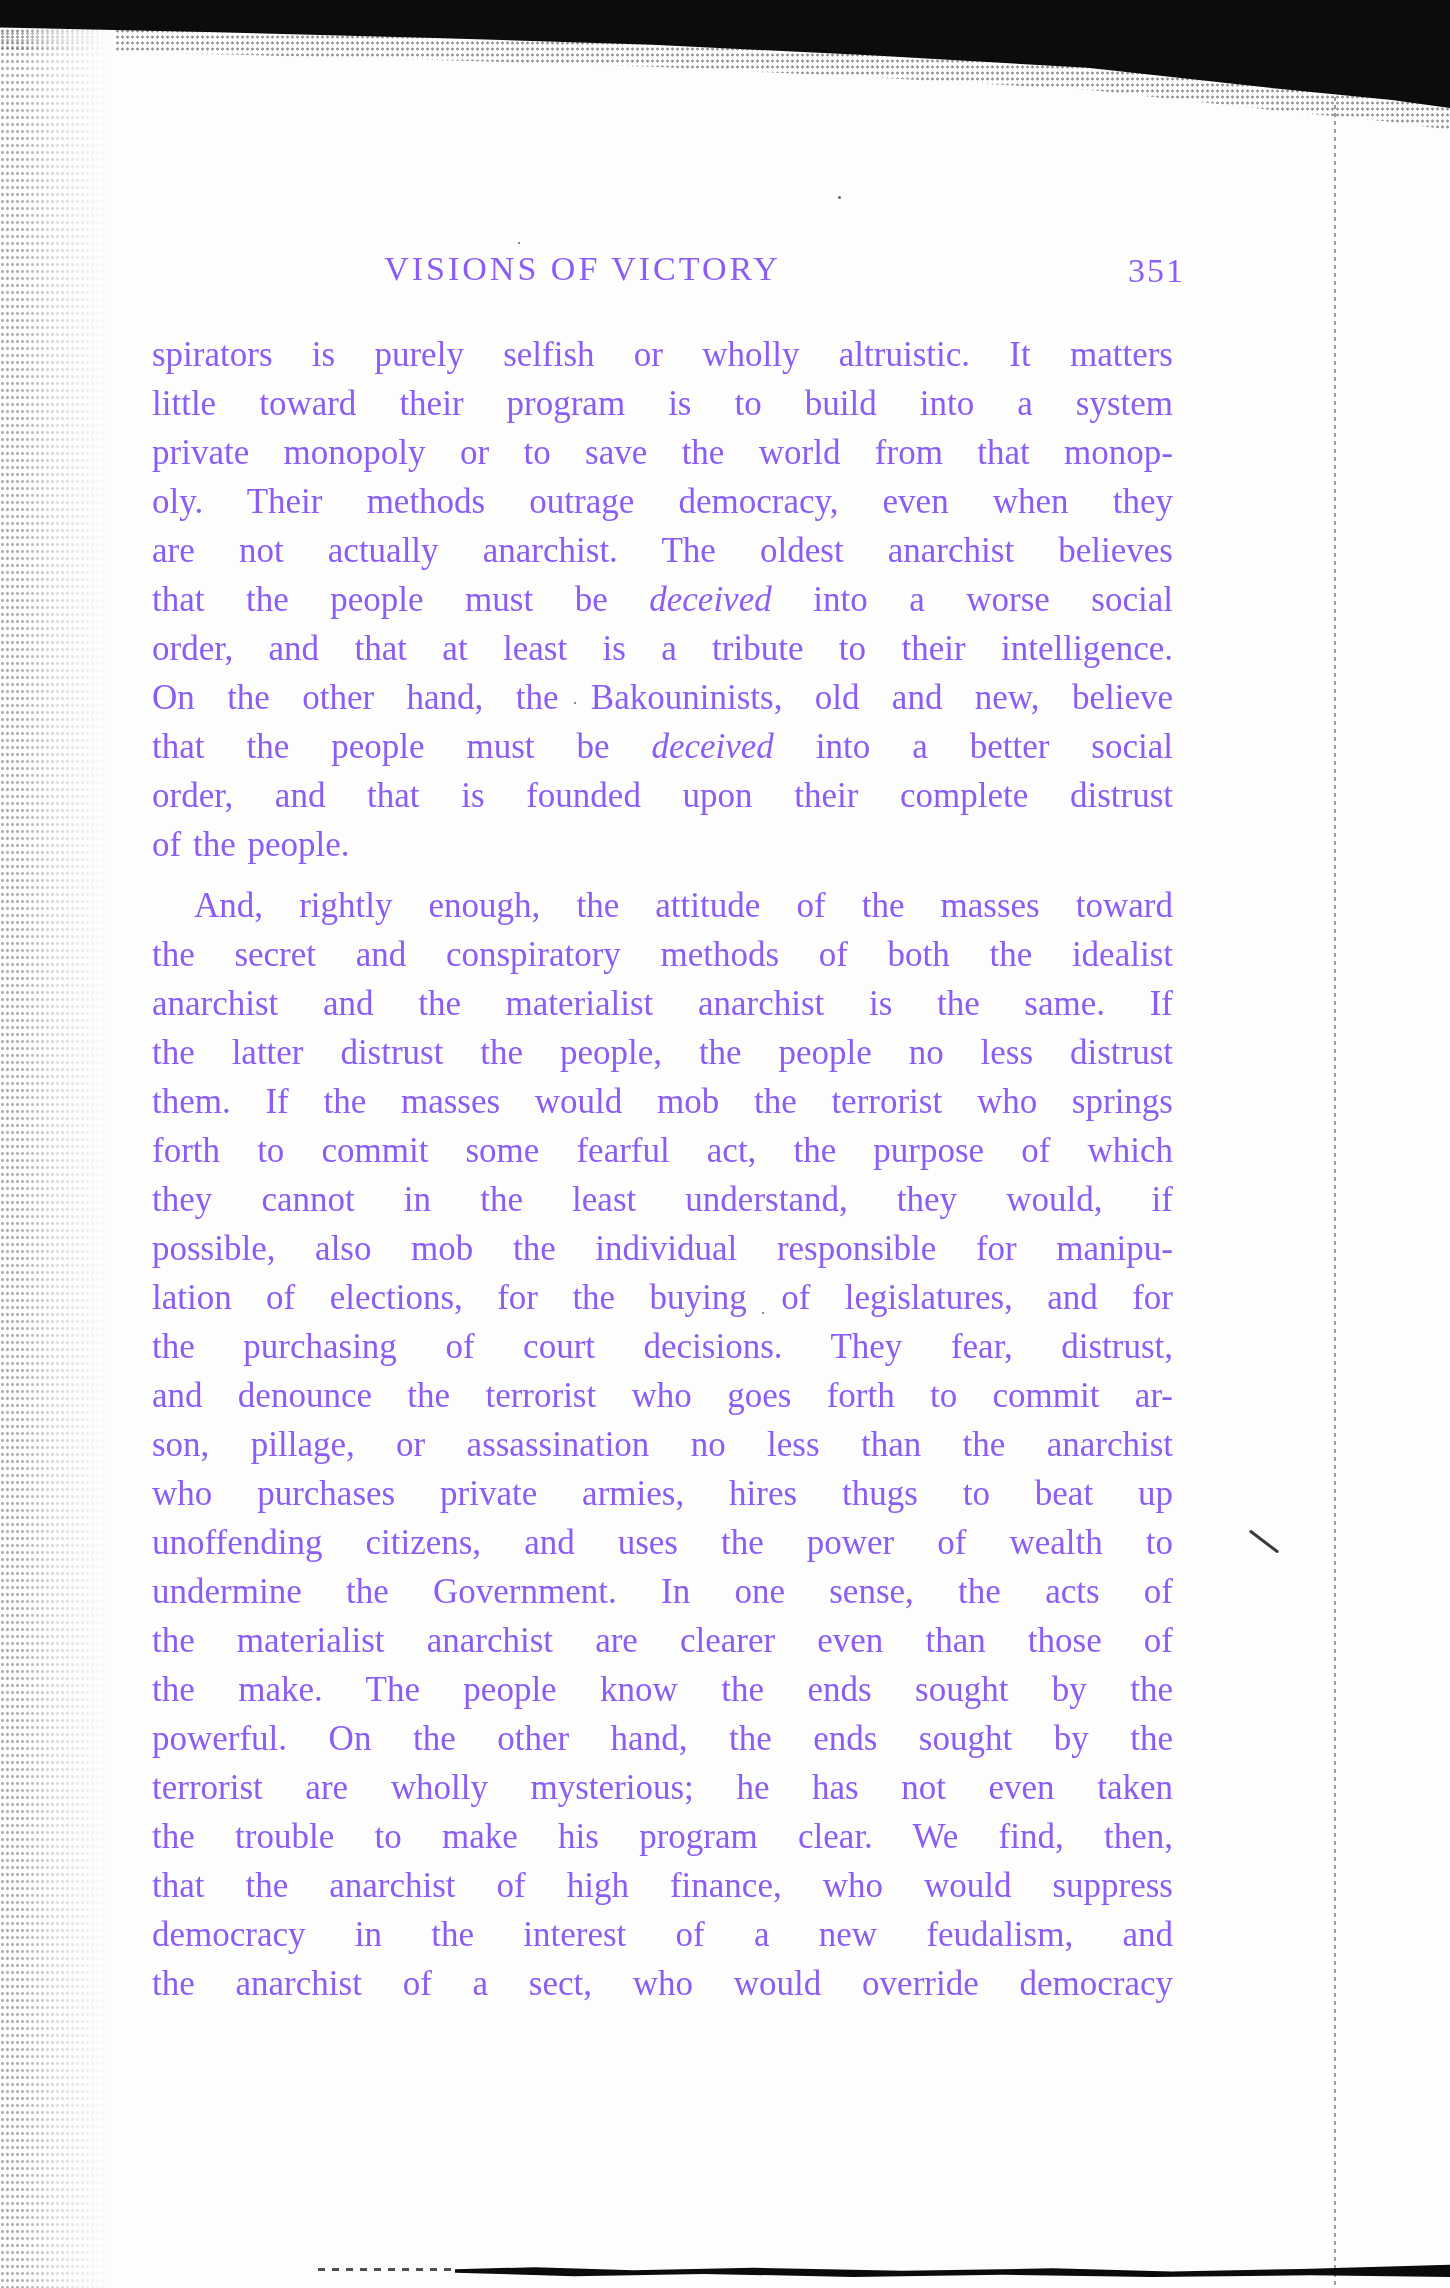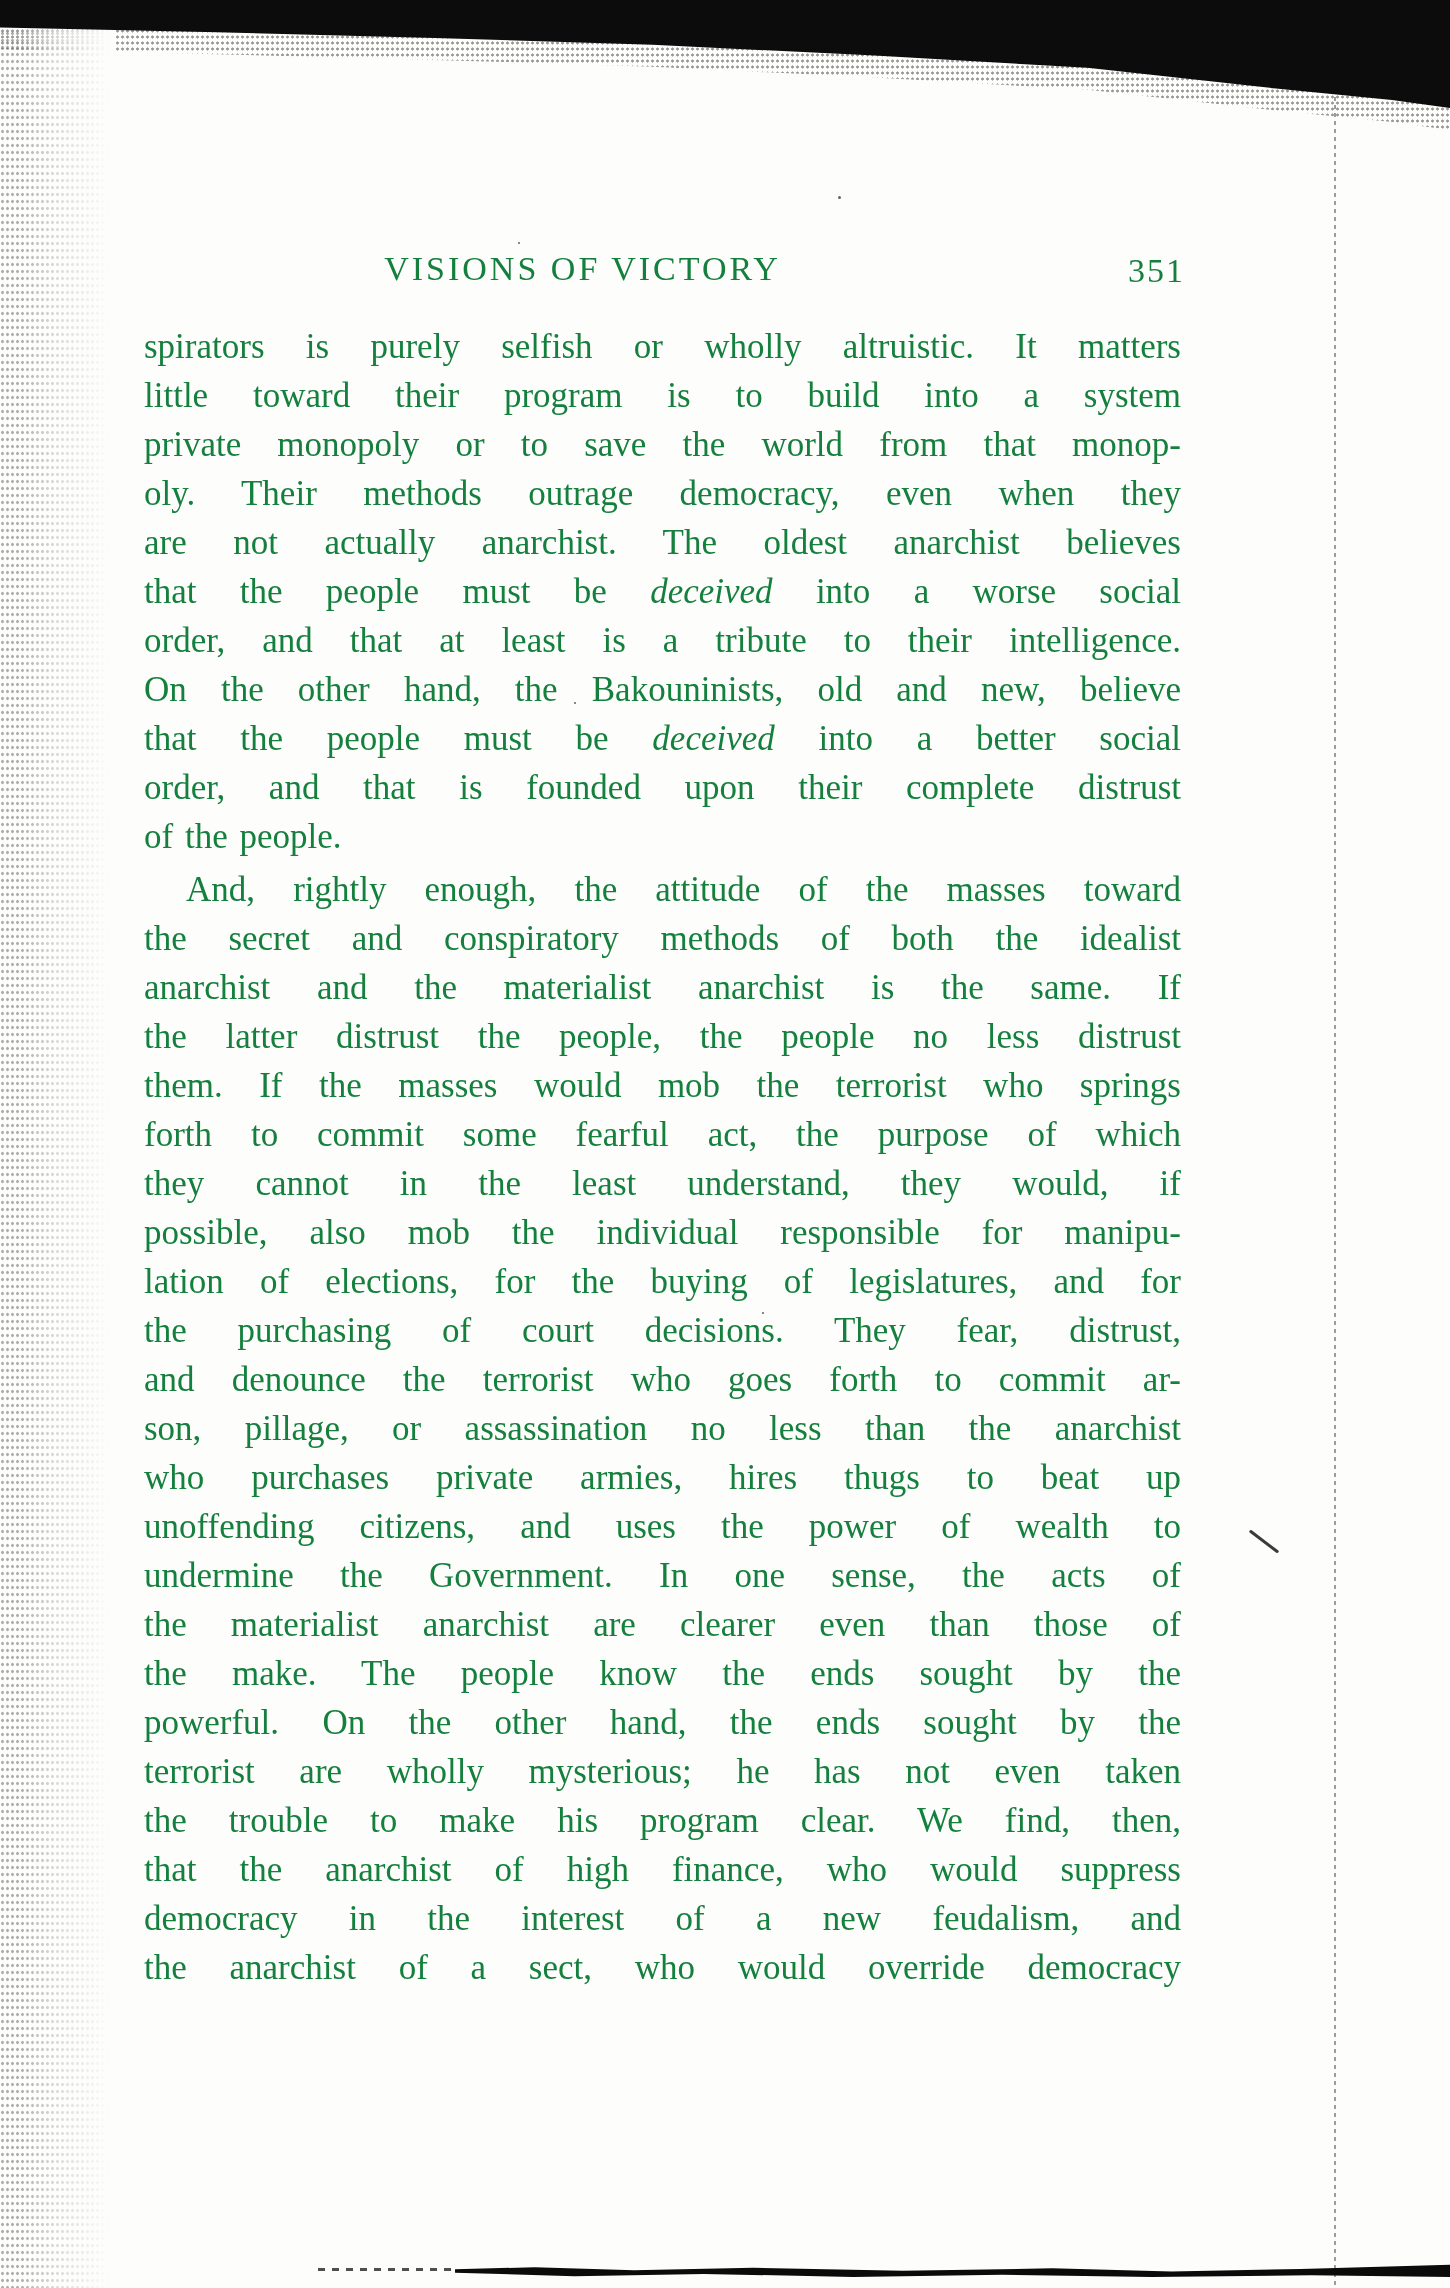--- a/index.html
+++ b/index.html
@@ -7,21 +7,21 @@
     padding: 0;
     background: #ffffff;
   }
   .scan-page {
     position: relative;
     width: 1450px;
     height: 2288px;
     background: #fdfdfc;
     overflow: hidden;
     font-family: "Liberation Serif", serif;
-    color: #15803d;
+    color: #8b5cf6;
   }
 
   
   .top-fuzz {
     position: absolute;
     top: 22px; left: 0;
     width: 100%; height: 115px;
     background-image: radial-gradient(rgba(70,70,70,.55) 1px, rgba(70,70,70,0) 1.6px);
     background-size: 5px 6px;
     clip-path: polygon(0 0, 100% 0, 100% 94%, 96% 87%, 88% 77%, 75% 59%, 60% 48%, 45% 39%, 30% 33%, 15% 28%, 0 24%);
@@ -106,21 +106,21 @@
 
   
   .body-text {
     position: absolute;
     top: 318px; left: 140px;
     width: 1045px;
     font-size: 35px;
     line-height: 49px;
     word-spacing: 3px;
   }
-  .paragraph { margin: 4px; }
+  .paragraph { margin: 12px; }
   .line {
     text-align: justify;
     text-align-last: justify;
     white-space: normal;
   }
   .line.indent { text-indent: 42px; }
   .line.para-end { text-align-last: left; }
   .line em { font-style: italic; }
 </style>
 </head>

